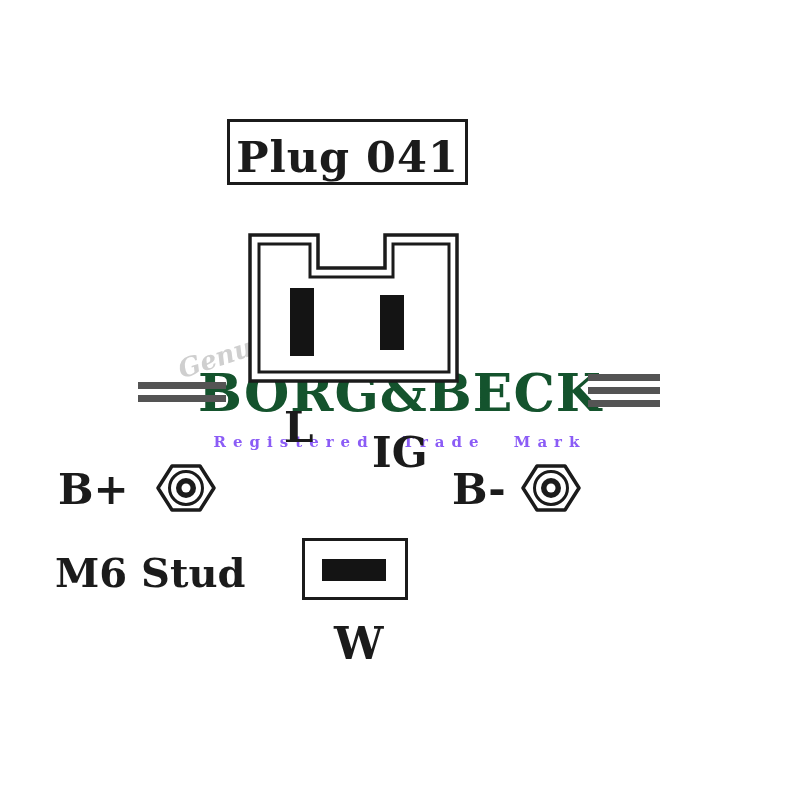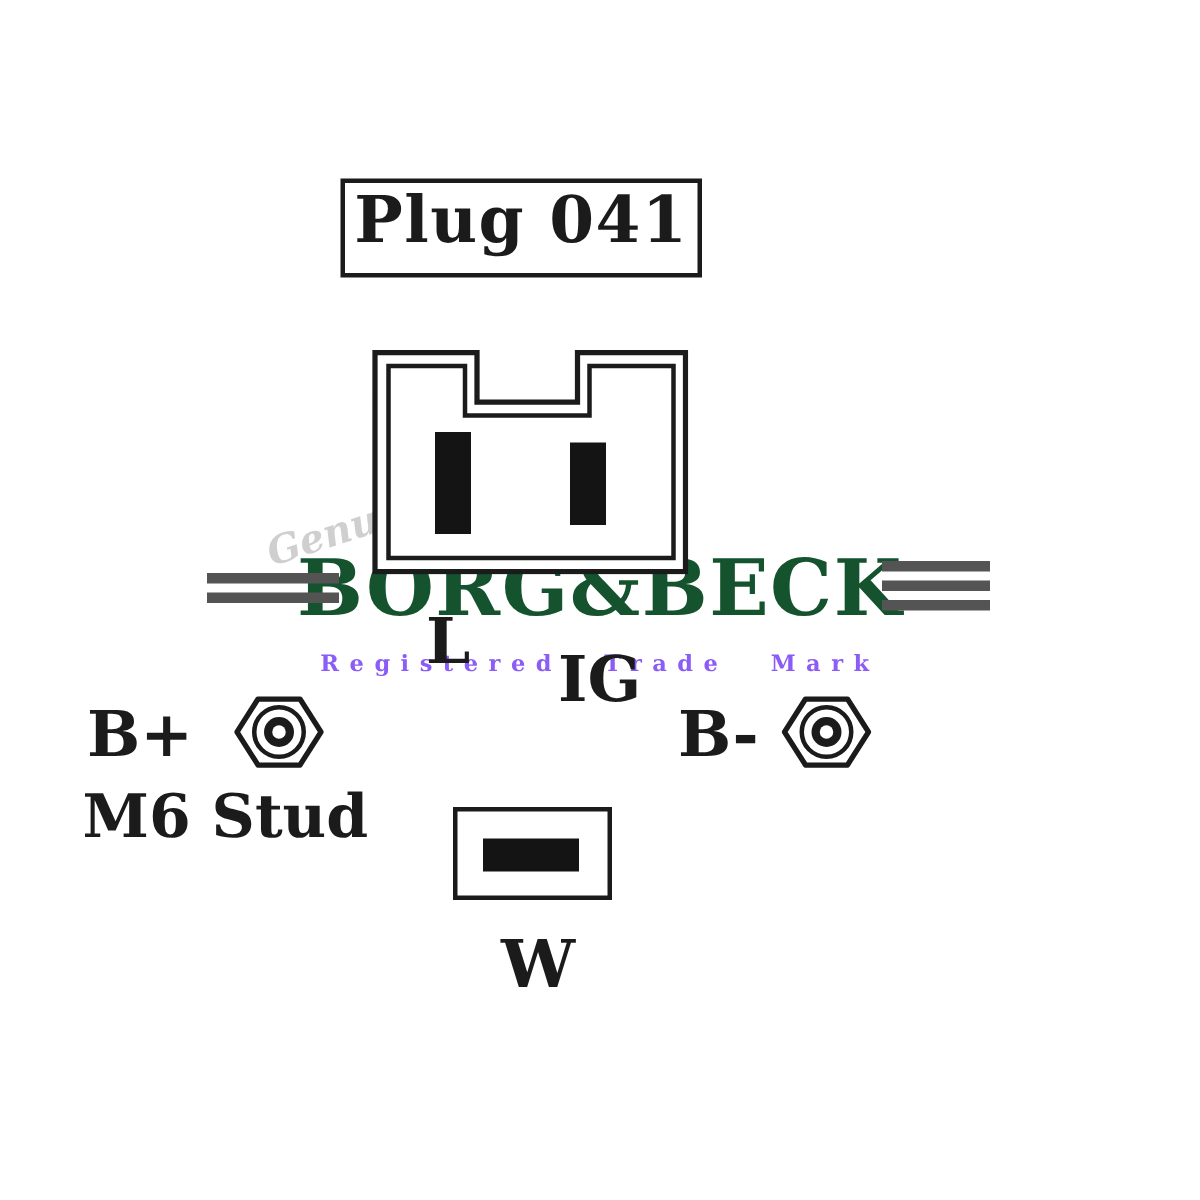--- a/index.html
+++ b/index.html
@@ -13,21 +13,21 @@
     color: #1b1b1b;
     overflow: hidden;
   }
   .txt { position: absolute; font-weight: 700; white-space: nowrap; }
 
   
   .title-box {
     position: absolute; left: 227px; top: 119px;
     width: 235px; height: 60px;
     border: 3px solid #1b1b1b;
-    display: flex; align-items: flex-start; justify-content: center;
+    display: flex; align-items: flex-end; justify-content: center;
     font-size: 43px; font-weight: 700; letter-spacing: 1px;
   }
 
   
   .connector { position: absolute; left: 248px; top: 233px; }
   .lbl-l  { left: 284px; top: 403px; font-size: 42px; }
   .lbl-ig { left: 372px; top: 403px; font-size: 42px; margin-top: 25px; }
 
   
   .wm-genuine {
@@ -51,21 +51,21 @@
   .bars-left span  { width: 88px; }
   .bars-right { left: 588px; top: 374px; }
   .bars-right span { width: 72px; }
 
   
   .nut { position: absolute; }
   .nut-left  { left: 155px; top: 461px; }
   .nut-right { left: 520px; top: 461px; }
   .bplus  { left: 58px;  top: 465px; font-size: 42px; }
   .bminus { left: 452px; top: 465px; font-size: 42px; }
-  .m6 { left: 55px;  top: 521px; font-size: 40px; }
+  .m6 { left: 55px;  top: 549px; font-size: 40px; }
   .m5 { left: 448px; top: 521px; font-size: 40px; }
 
   
   .w-box {
     position: absolute; left: 302px; top: 538px;
     width: 100px; height: 56px;
     border: 3px solid #1b1b1b; background: #ffffff;
   }
   .w-slot {
     position: absolute; left: 17px; top: 18px;

